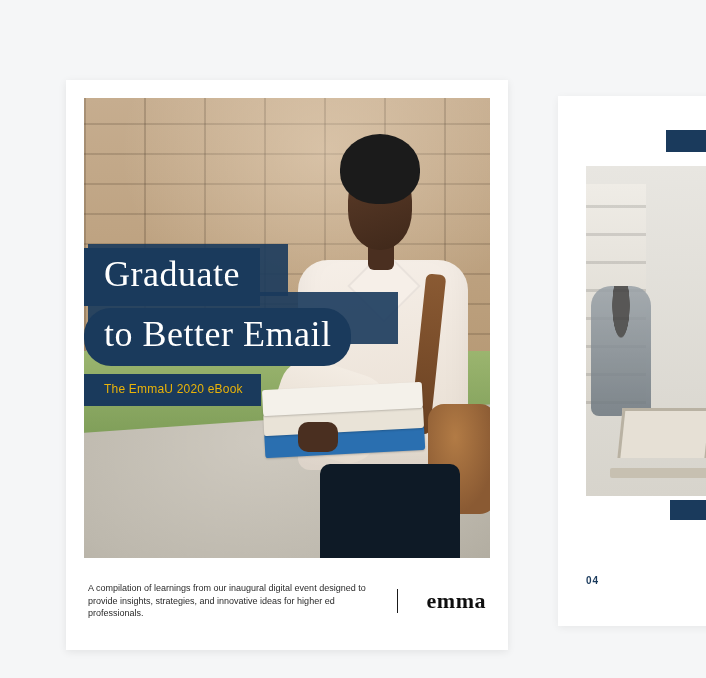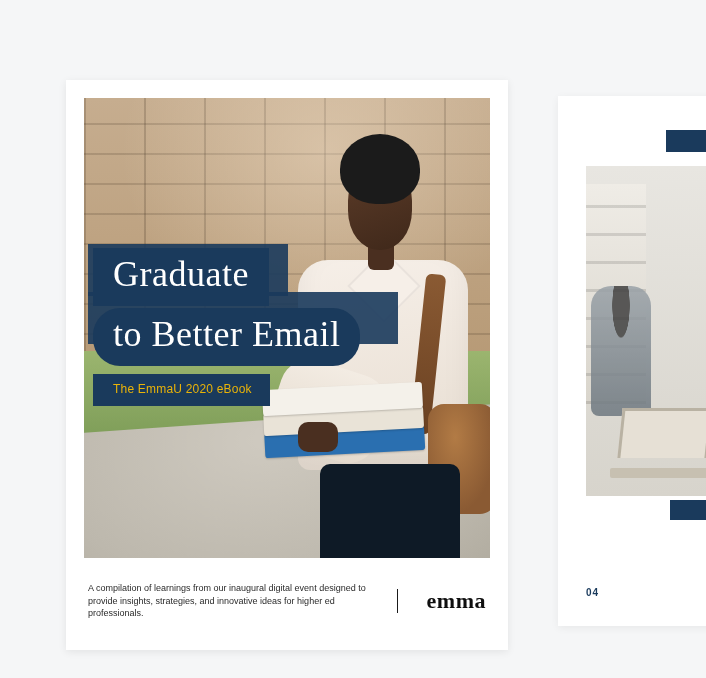--- a/index.html
+++ b/index.html
@@ -163,21 +163,21 @@
     .sub-band {
       display: inline-block;
       background: #1a3a5c;
       color: #eab308;
       font-family: Arial, Helvetica, sans-serif;
       font-size: 12px;
       padding: 8px 18px 10px 20px;
       margin-top: 6px;
       letter-spacing: 0.2px;
     }
-    .band-wrap { position: relative; padding-left: 9px; }
+    .band-wrap { position: relative; }
     .offset-bg1, .offset-bg2 {
       position: absolute; background: #1a3a5c; opacity: 0.9;
       height: 52px; z-index: 0;
     }
     .offset-bg1 { top: -4px; left: 4px; width: 200px; }
     .offset-bg2 { top: 44px; left: 4px; width: 310px; }
     .band-stack { position: relative; z-index: 1; }
 
     .footer-row {
       position: absolute;
@@ -251,21 +251,21 @@
       position: absolute; left: 0; bottom: 0; width: 120px; height: 10px;
       background: #c7c0b1; border-radius: 2px;
     }
     .stripe-bottom {
       position: absolute;
       left: 112px; top: 404px; width: 300px; height: 20px;
       background: #1a3a5c;
     }
     .page-num {
       position: absolute;
-      left: 28px; bottom: 28px;
+      left: 28px; bottom: 40px;
       font-family: Arial, Helvetica, sans-serif;
       font-size: 10px; font-weight: 700;
       color: #1a3a5c;
       letter-spacing: 1px;
     }
   </style>
 </head>
 <body>
 
 <div class="page-cover">

